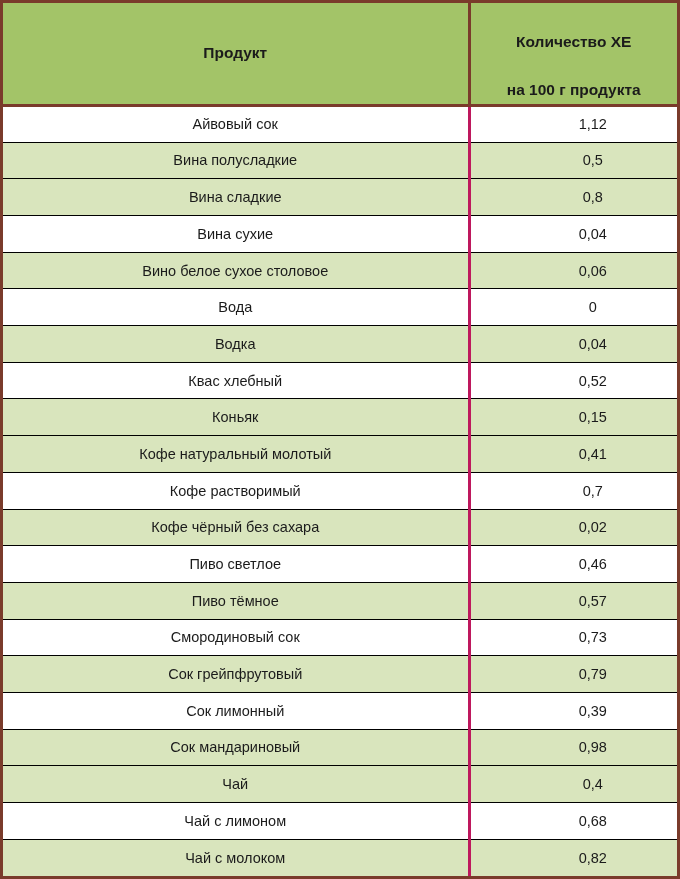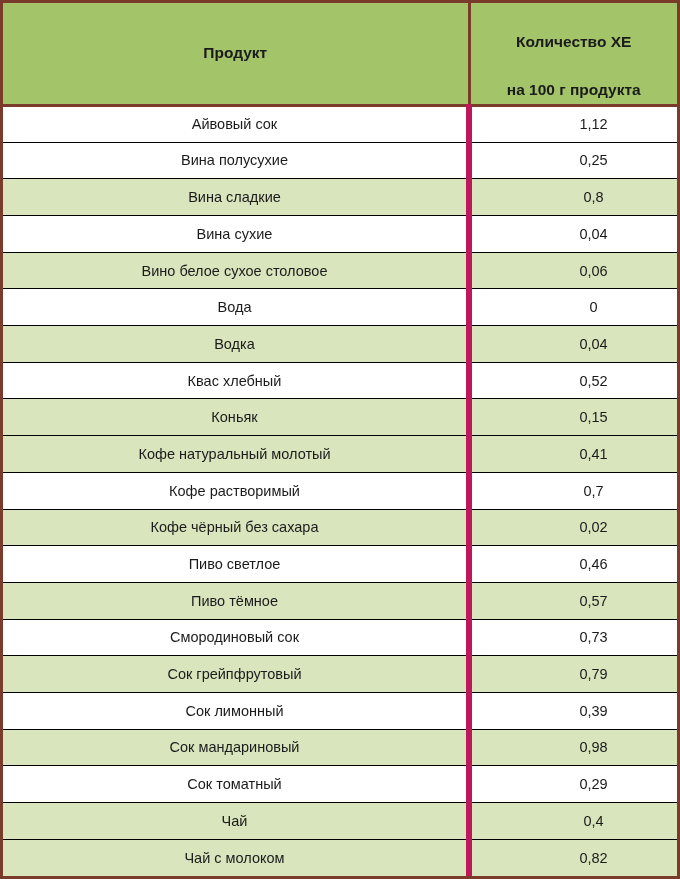--- a/index.html
+++ b/index.html
@@ -67,21 +67,21 @@
     text-align: center;
     vertical-align: middle;
     padding: 1px 6px;
     border-top: 1px solid #000000;
     border-bottom: 1px solid #000000;
     white-space: nowrap;
     overflow: hidden;
     text-overflow: ellipsis;
   }
   tbody td.td-value {
-    border-left: 6px solid #be185d;
+    border-left: 3px solid #be185d;
     padding-left: 44px;
   }
   tbody tr:first-child td {
     border-top: none;
     margin-top: 8px;
   }
   tbody tr:last-child td {
     border-bottom: none;
   }
 </style>
@@ -101,23 +101,23 @@
           <span class="th-line">Количество ХЕ</span>
           <span class="th-line">на 100 г продукта</span>
         </th>
       </tr>
     </thead>
     <tbody id="table-body">
         <tr class="row-odd">
           <td class="td-product">Айвовый сок</td>
           <td class="td-value">1,12</td>
         </tr>
-        <tr class="row-odd">
-          <td class="td-product">Вина полусухие</td>
-          <td class="td-value">0,25</td>
+        <tr class="row-even">
+          <td class="td-product">Вина полусладкие</td>
+          <td class="td-value">0,5</td>
         </tr>
         <tr class="row-even">
           <td class="td-product">Вина сладкие</td>
           <td class="td-value">0,8</td>
         </tr>
         <tr class="row-odd">
           <td class="td-product">Вина сухие</td>
           <td class="td-value">0,04</td>
         </tr>
         <tr class="row-even">
@@ -169,27 +169,27 @@
           <td class="td-value">0,79</td>
         </tr>
         <tr class="row-odd">
           <td class="td-product">Сок лимонный</td>
           <td class="td-value">0,39</td>
         </tr>
         <tr class="row-even">
           <td class="td-product">Сок мандариновый</td>
           <td class="td-value">0,98</td>
         </tr>
-        <tr class="row-odd">
-          <td class="td-product">Сок томатный</td>
-          <td class="td-value">0,29</td>
-        </tr>
         <tr class="row-even">
           <td class="td-product">Чай</td>
           <td class="td-value">0,4</td>
+        </tr>
+        <tr class="row-odd">
+          <td class="td-product">Чай с лимоном</td>
+          <td class="td-value">0,68</td>
         </tr>
         <tr class="row-even">
           <td class="td-product">Чай с молоком</td>
           <td class="td-value">0,82</td>
         </tr>
       </tbody>
   </table>
 </div>
 
 </body></html>

